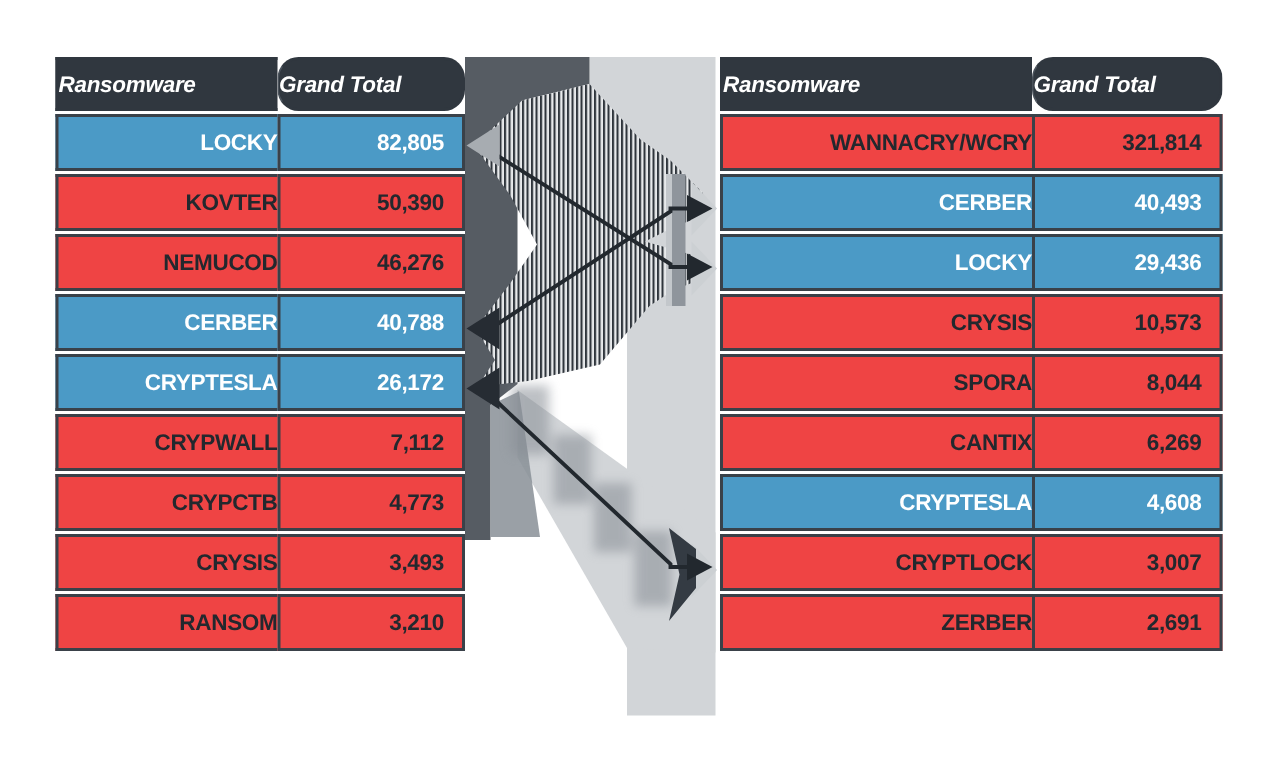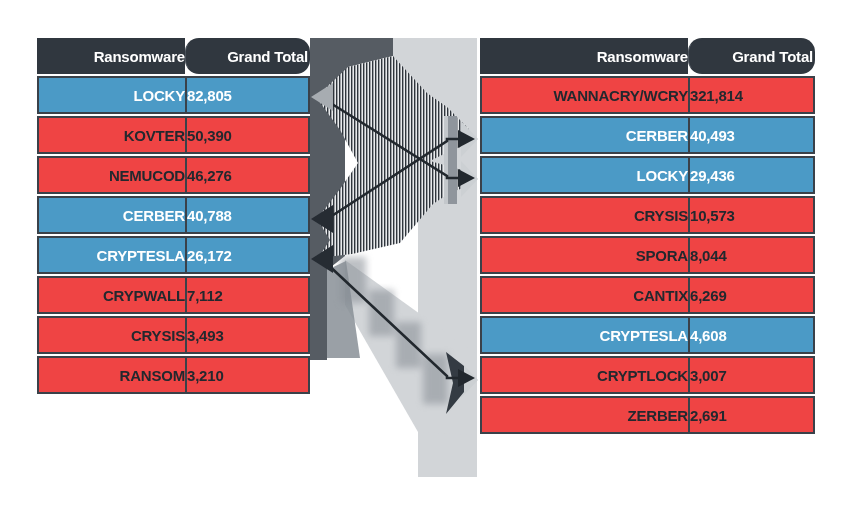--- a/index.html
+++ b/index.html
@@ -19,31 +19,32 @@
   table{
     border-collapse:separate;border-spacing:0 2px;table-layout:fixed;width:100%;
   }
   #left-table col.c-name{width:148px;}
   #left-table col.c-val{width:125px;}
   #right-table col.c-name{width:208px;}
   #right-table col.c-val{width:127px;}
   th{
     background:var(--header-bg);color:#ffffff;
     font-size:15px;font-weight:bold;letter-spacing:-0.2px;
-    height:32px;padding:0;text-align:right;
+    height:32px;padding:0;text-align:left;
     border:2px solid var(--header-bg);
+    font-style:italic;
   }
   th.h-name{border-right:none;}
   th.h-val{border-left:1px solid #4a525b;border-radius:14px;}
   td{
     height:34px;padding:0;font-size:15px;font-weight:bold;letter-spacing:-0.2px;
     color:var(--text-dark);background:#ef4444;border:2px solid var(--border);
   }
   td.name{text-align:right;padding-left:12px;border-right:none;}
-  td.val{text-align:left;border-left:2px solid var(--border);}
+  td.val{text-align:right;padding-right:12px;border-left:2px solid var(--border);}
   tr.hl td{background:var(--blue);color:#ffffff;}
   #flow-svg{position:absolute;left:310px;top:38px;}
 </style>
 </head>
 <body>
 
 <div class="tbl-wrap" id="left-table-wrap">
   <table id="left-table">
     <colgroup>
         <col class="c-name">
@@ -74,20 +75,24 @@
         </tr>
         <tr class="hl">
           <td class="name">CRYPTESLA</td>
           <td class="val">26,172</td>
         </tr>
         <tr>
           <td class="name">CRYPWALL</td>
           <td class="val">7,112</td>
         </tr>
         <tr>
+          <td class="name">CRYPCTB</td>
+          <td class="val">4,773</td>
+        </tr>
+        <tr>
           <td class="name">CRYSIS</td>
           <td class="val">3,493</td>
         </tr>
         <tr>
           <td class="name">RANSOM</td>
           <td class="val">3,210</td>
         </tr>
       </tbody>
   </table>
 </div>

